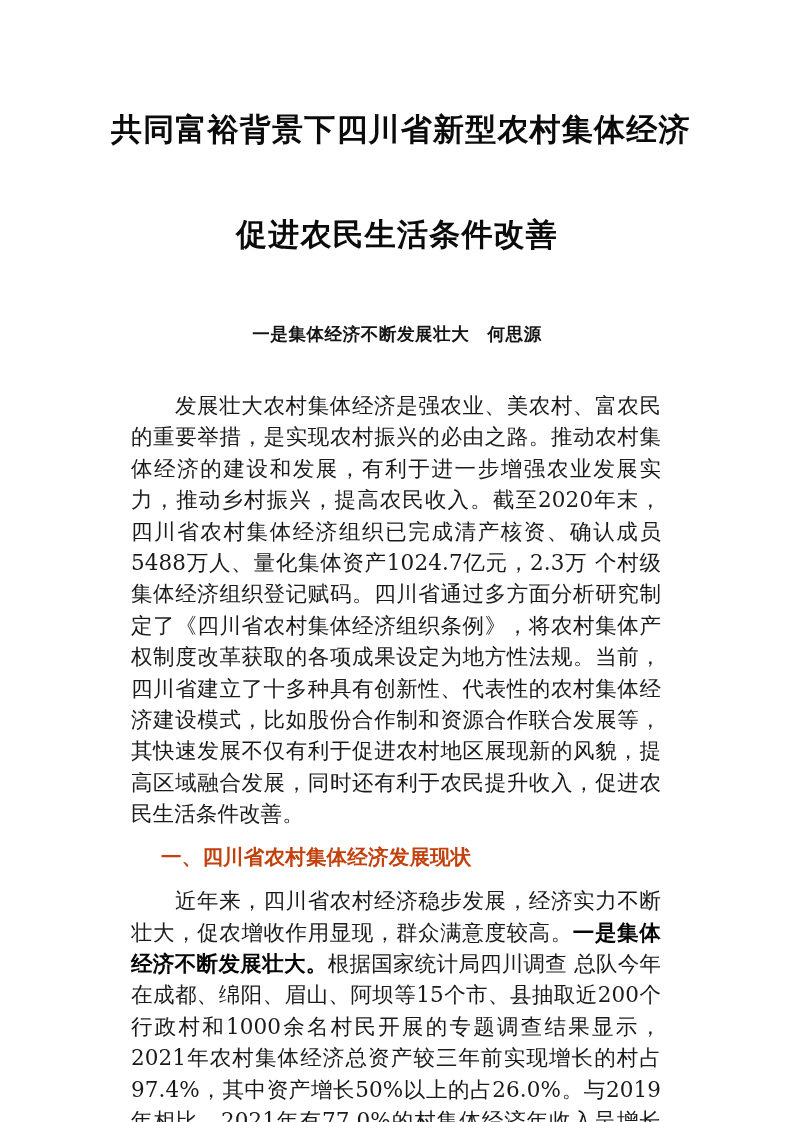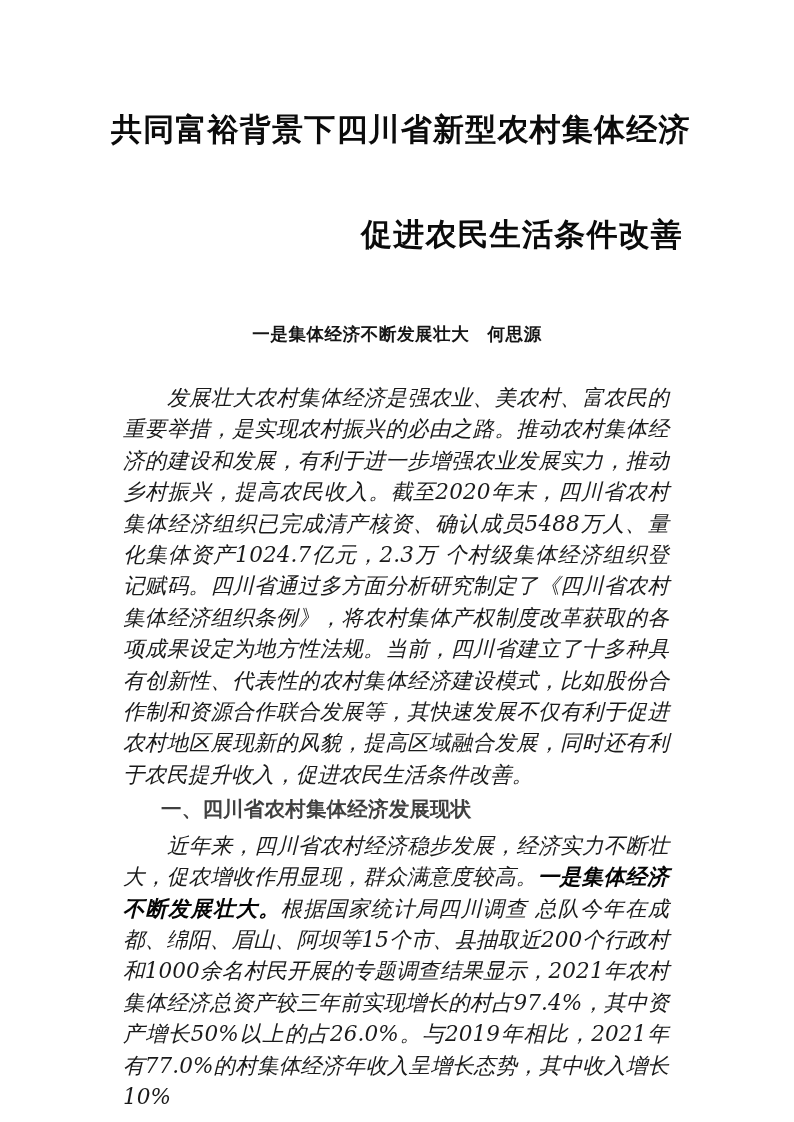--- a/index.html
+++ b/index.html
@@ -35,21 +35,20 @@
     text-align: center;
   }
   .title-line {
     font-family: "DejaVu Serif", "Liberation Serif", serif;
     font-size: 31px;
     font-weight: 700;
     letter-spacing: 1.2px;
     line-height: 50px;
     color: #0b0b0b;
     white-space: nowrap;
-    text-align: right;
   }
   .title-line.second {
     margin-top: 55px;
   }
 
   
   .author-line {
     position: absolute;
     left: 111px;
     top: 322px;
@@ -73,34 +72,33 @@
 
   .para {
     font-family: "DejaVu Serif", "Liberation Serif", serif;
     font-size: 21.5px;
     line-height: 31.4px;
     letter-spacing: 0.1px;
     text-align: justify;
     text-justify: inter-character;
     text-align-last: left;
     color: #1a1a1a;
-    margin: 4px;
+    margin: 12px;
     white-space: pre-wrap;
-    font-style: italic;
   }
   .para.indent {
     text-indent: 44px;
   }
 
   .heading {
     font-family: "DejaVu Sans", "Liberation Sans", sans-serif;
     font-size: 20.5px;
     font-weight: 700;
     line-height: 31.4px;
-    color: #404040;
+    color: #c2410c;
     margin: 0;
     text-indent: 42px;
     letter-spacing: 0.2px;
   }
 
   .bold-run {
     font-weight: 700;
     color: #050505;
     letter-spacing: 0.2px;
   }

